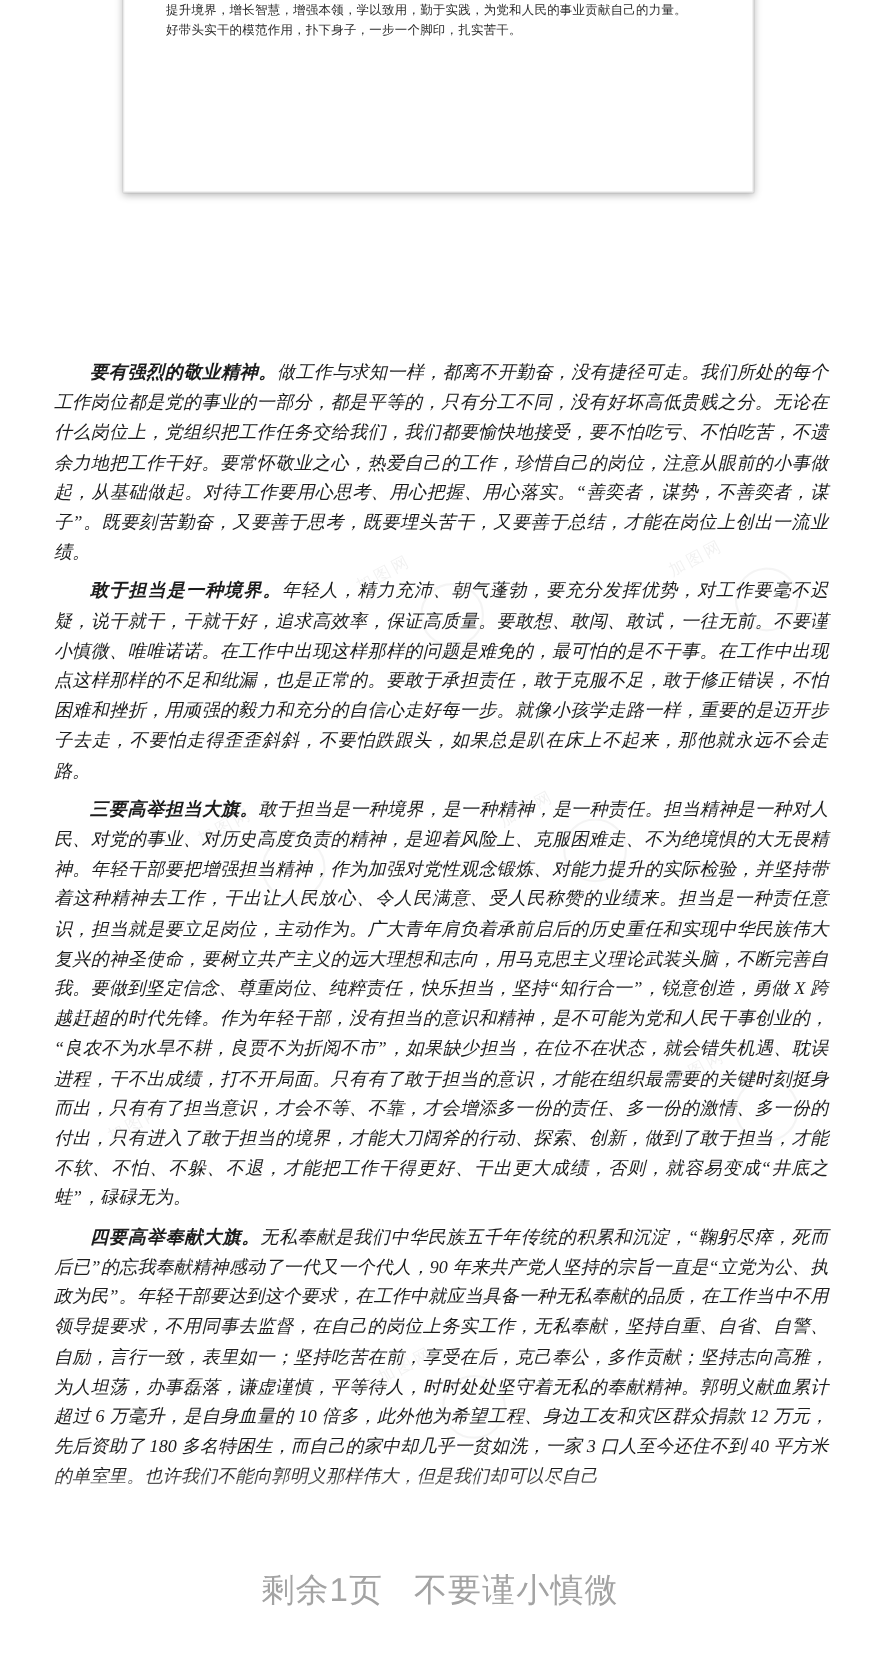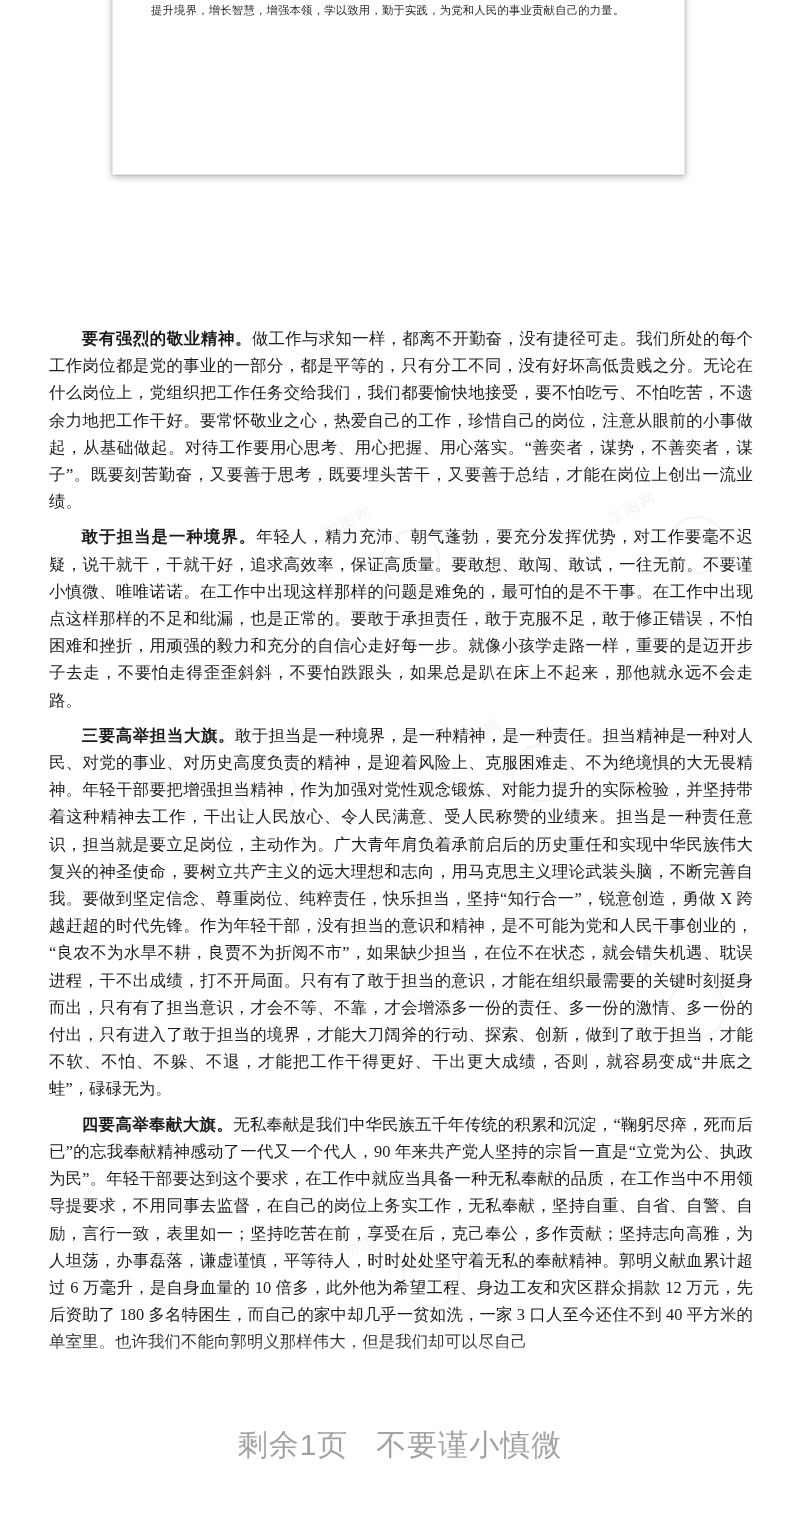--- a/index.html
+++ b/index.html
@@ -46,20 +46,21 @@
     white-space: nowrap;
     text-align: justify;
   }
 
   
   #doc-body {
     position: absolute;
     left: 49px;
     top: 325px;
     width: 704px;
+    font-style: italic;
   }
   .para {
     margin: 0 0 8px 0;
     font-size: 16.4px;
     line-height: 27.2px;
     text-align: justify;
     text-justify: inter-ideograph;
     text-indent: 2em;
     color: #1c1c1c;
     letter-spacing: 0.1px;
@@ -120,20 +121,21 @@
     background: linear-gradient(to bottom, rgba(255,255,255,0) 0%, #ffffff 78%);
     pointer-events: none;
   }
 </style>
 </head>
 <body>
 
 <div id="page-card-top">
   <div class="card-inner">
     <div class="card-line">提升境界，增长智慧，增强本领，学以致用，勤于实践，为党和人民的事业贡献自己的力量。</div>
+    <div class="card-line">好带头实干的模范作用，扑下身子，一步一个脚印，扎实苦干。</div>
   </div>
 </div>
 
 <div class="wm" style="left:322px; top:512px;">加图网</div>
 <div class="wm" style="left:606px; top:498px;">加图网</div>
 <div class="wm" style="left:178px; top:742px;">加图网</div>
 <div class="wm" style="left:452px; top:726px;">加图网</div>
 <div class="wm" style="left:608px; top:962px;">加图网</div>
 <div class="wm" style="left:342px; top:1232px;">加图网</div>
 <div class="wm" style="left:96px; top:1012px;">加图网</div>

